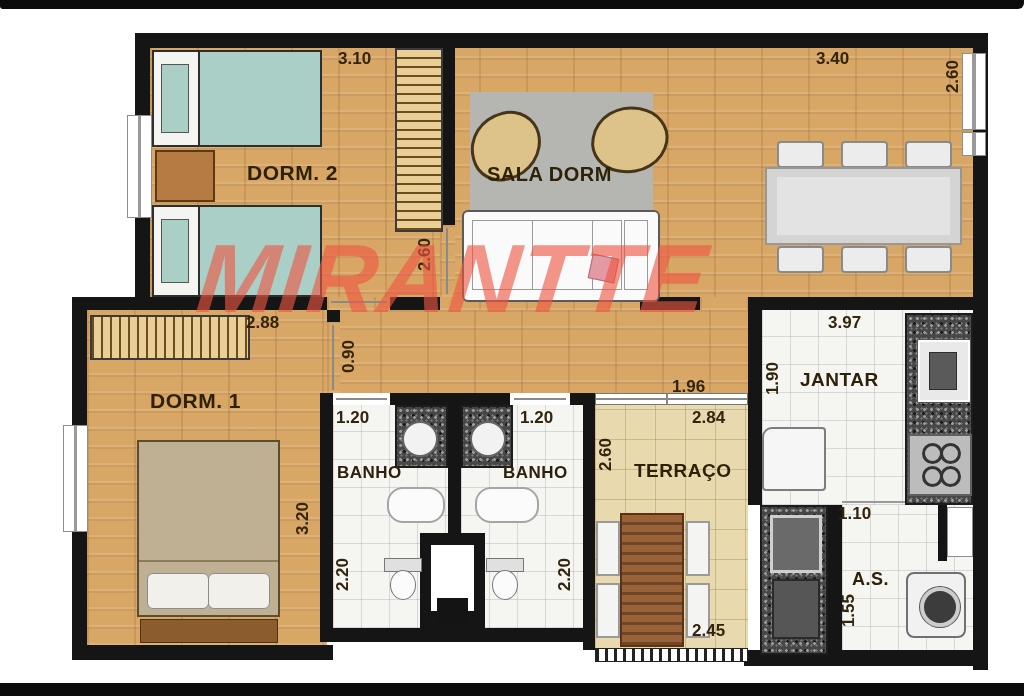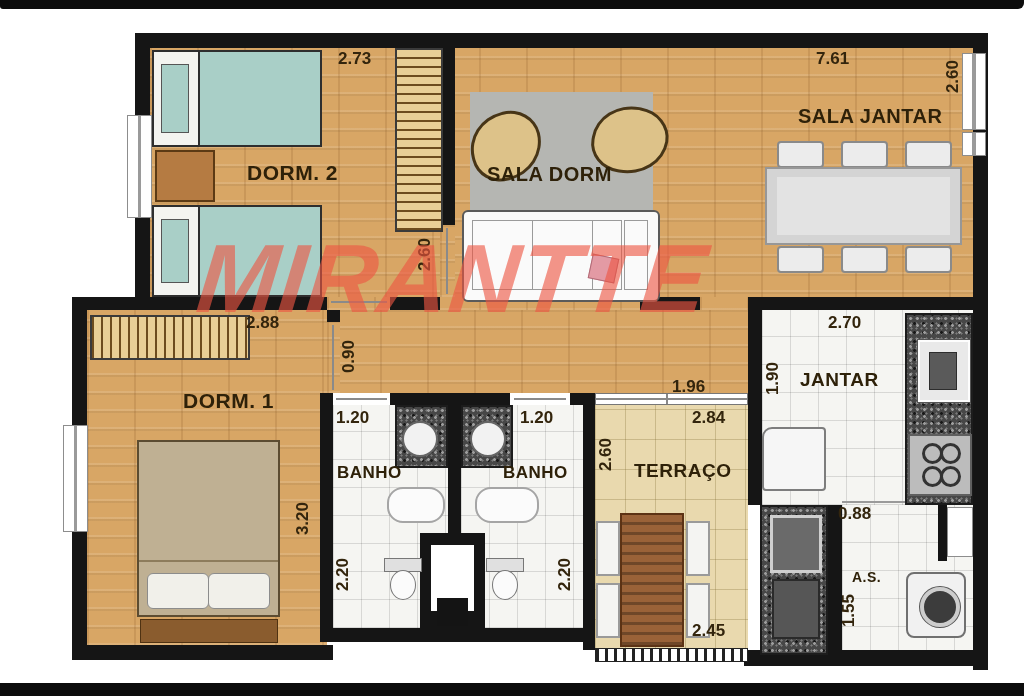--- a/index.html
+++ b/index.html
@@ -189,43 +189,42 @@
   <div class="gran" style="left:760px;top:505px;width:68px;height:150px;">
     <div style="position:absolute;left:8px;top:8px;width:46px;height:52px;background:#6a6a6a;border:3px solid #cfcfcf;"></div>
     <div style="position:absolute;left:10px;top:72px;width:44px;height:56px;background:#565656;border:2px solid #2a2a2a;"></div>
   </div>
   <div class="furn" style="left:906px;top:572px;width:60px;height:66px;background:#f1f1f1;border:2px solid #707070;border-radius:8px;">
     <div style="position:absolute;left:12px;top:13px;width:32px;height:32px;background:#3c3c3c;border:4px solid #cdcdcd;border-radius:50%;box-shadow:0 0 0 1px #555;"></div>
   </div>
 
   <div class="rlabel" style="left:247px;top:162px;font-size:21px;text-align:center;">DORM. 2</div>
   <div class="rlabel" style="left:487px;top:164px;font-size:20px;">SALA DORM</div>
-  <div class="rlabel" style="left:798px;top:106px;font-size:20px;">SALA JANTAR</div>
-  <div class="rlabel" style="left:150px;top:390px;font-size:21px;margin-left:33px;">DORM. 1</div>
+  <div class="rlabel" style="left:150px;top:390px;font-size:21px;">DORM. 1</div>
   <div class="rlabel" style="left:337px;top:464px;font-size:17px;">BANHO</div>
   <div class="rlabel" style="left:503px;top:464px;font-size:17px;">BANHO</div>
   <div class="rlabel" style="left:634px;top:461px;font-size:19px;">TERRAÇO</div>
   <div class="rlabel" style="left:800px;top:370px;font-size:19px;">JANTAR</div>
-  <div class="rlabel" style="left:852px;top:570px;font-size:14px;">A.S.</div>
-
-  <div class="dim" style="left:338px;top:50px;">2.73</div>
-  <div class="dim" style="left:816px;top:50px;">7.61</div>
+  <div class="rlabel" style="left:852px;top:570px;font-size:18px;">A.S.</div>
+
+  <div class="dim" style="left:338px;top:50px;">3.10</div>
+  <div class="dim" style="left:816px;top:50px;">3.40</div>
   <div class="dim v" style="left:944px;top:60px;">2.60</div>
   <div class="dim v" style="left:416px;top:238px;">2.60</div>
   <div class="dim" style="left:246px;top:314px;">2.88</div>
   <div class="dim v" style="left:340px;top:340px;">0.90</div>
   <div class="dim" style="left:672px;top:378px;">1.96</div>
   <div class="dim v" style="left:764px;top:362px;">1.90</div>
-  <div class="dim" style="left:828px;top:314px;">2.70</div>
+  <div class="dim" style="left:828px;top:314px;">3.97</div>
   <div class="dim" style="left:336px;top:409px;">1.20</div>
   <div class="dim" style="left:520px;top:409px;">1.20</div>
   <div class="dim" style="left:692px;top:409px;">2.84</div>
   <div class="dim v" style="left:597px;top:438px;">2.60</div>
   <div class="dim v" style="left:294px;top:502px;">3.20</div>
   <div class="dim v" style="left:334px;top:558px;">2.20</div>
   <div class="dim v" style="left:556px;top:558px;">2.20</div>
   <div class="dim" style="left:692px;top:622px;">2.45</div>
-  <div class="dim" style="left:838px;top:505px;">0.88</div>
+  <div class="dim" style="left:838px;top:505px;">1.10</div>
   <div class="dim v" style="left:840px;top:594px;">1.55</div>
 
   <div class="wm">MIRANTTE</div>
 
 </div>
 
 </body></html>

